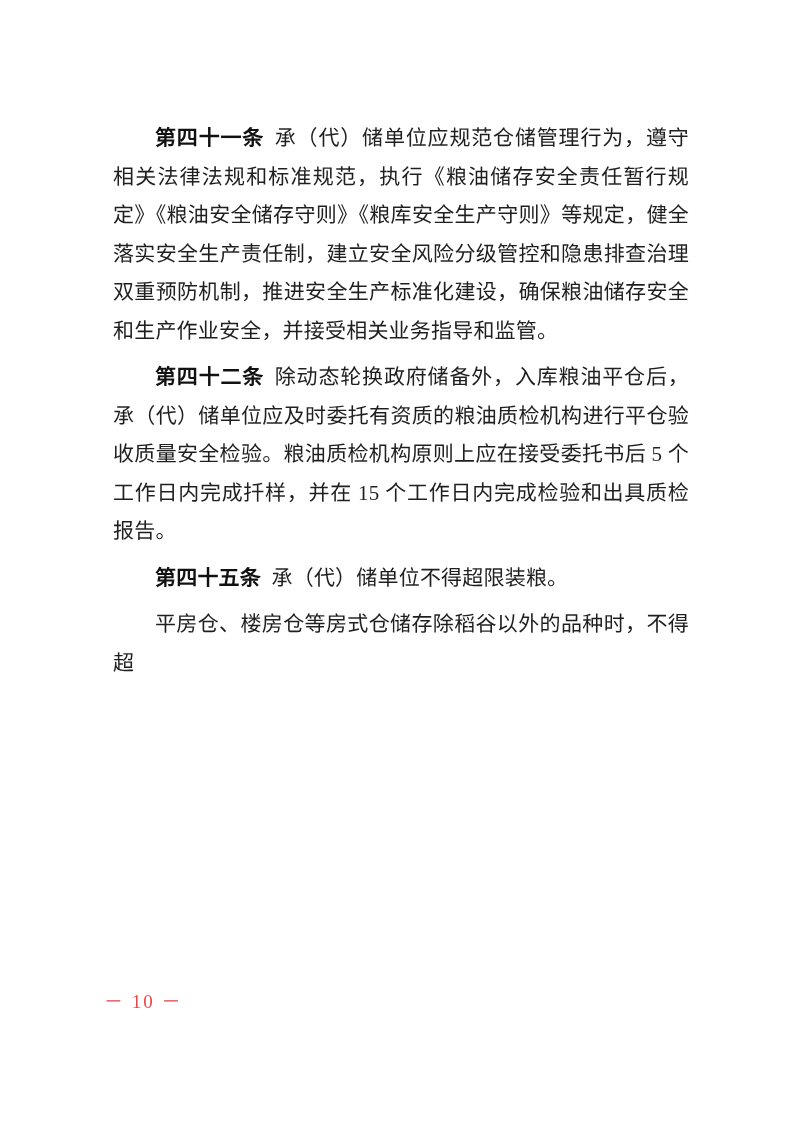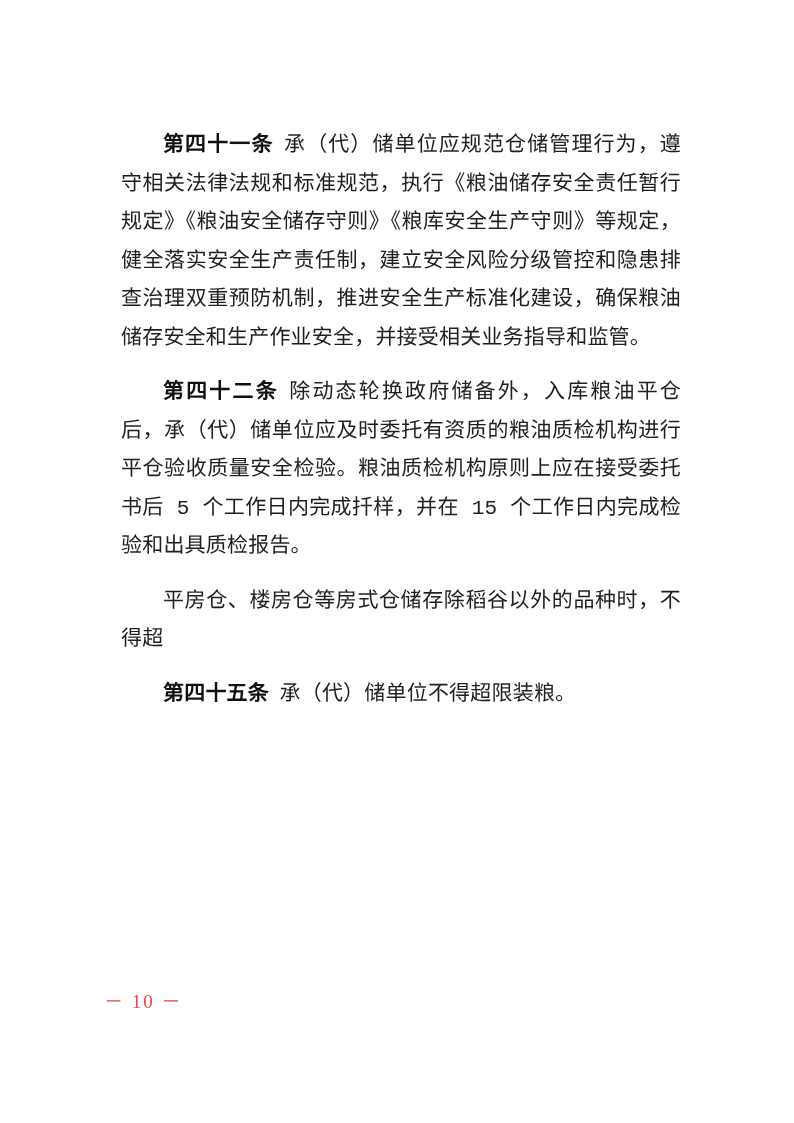--- a/index.html
+++ b/index.html
@@ -20,29 +20,28 @@
     inset: 0;
     background: #ffffff;
   }
   .doc-content {
     position: absolute;
     left: 105px;
     top: 111px;
     width: 592px;
   }
   .para {
-    margin: 16px;
+    margin: 8px;
     font-size: 21px;
     line-height: 38.5px;
     text-align: justify;
     text-indent: 2em;
     letter-spacing: 0.2px;
     word-break: break-all;
     color: #1f1f1f;
-    font-family: Liberation Mono, monospace;
   }
   .article-heading {
     font-weight: 700;
     color: #111111;
     margin-right: 0.5em;
   }
   .article-heading:empty {
     display: none;
     margin-right: 0;
   }
@@ -66,23 +65,23 @@
     </p>
 
 
 
     <p class="para">
       <span class="article-heading">第四十二条</span><span>除动态轮换政府储备外，入库粮油平仓后，承（代）储单位应及时委托有资质的粮油质检机构进行平仓验收质量安全检验。粮油质检机构原则上应在接受委托书后 5 个工作日内完成扦样，并在 15 个工作日内完成检验和出具质检报告。</span>
     </p>
 
 
     <p class="para">
-      <span>平房仓、楼房仓等房式仓储存除稻谷以外的品种时，不得超</span>
+      <span class="article-heading">第四十五条</span><span>承（代）储单位不得超限装粮。</span>
     </p>
 
     <p class="para">
-      <span class="article-heading">第四十五条</span><span>承（代）储单位不得超限装粮。</span>
+      <span>平房仓、楼房仓等房式仓储存除稻谷以外的品种时，不得超</span>
     </p>
 
   </div>
 
   <div class="page-footer">－ 10 －</div>
 </div>
 
 </body></html>

